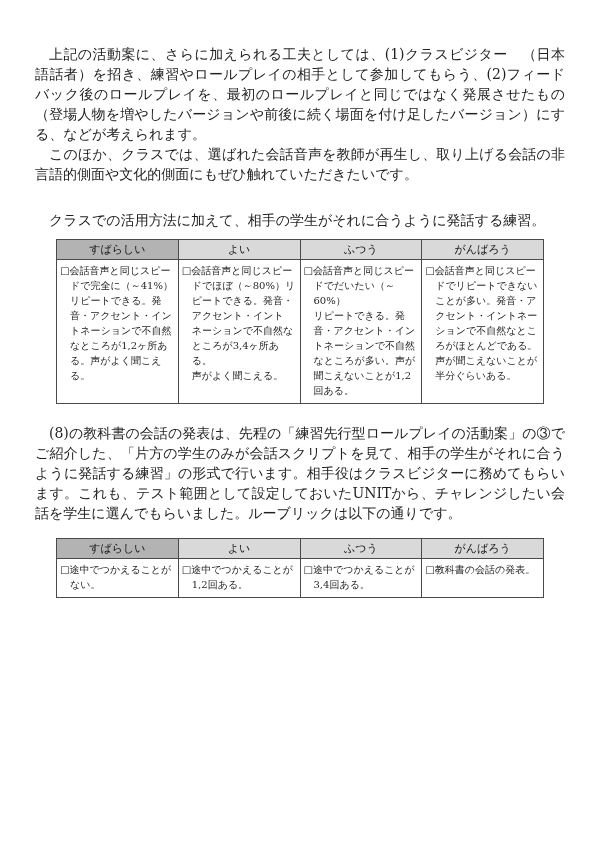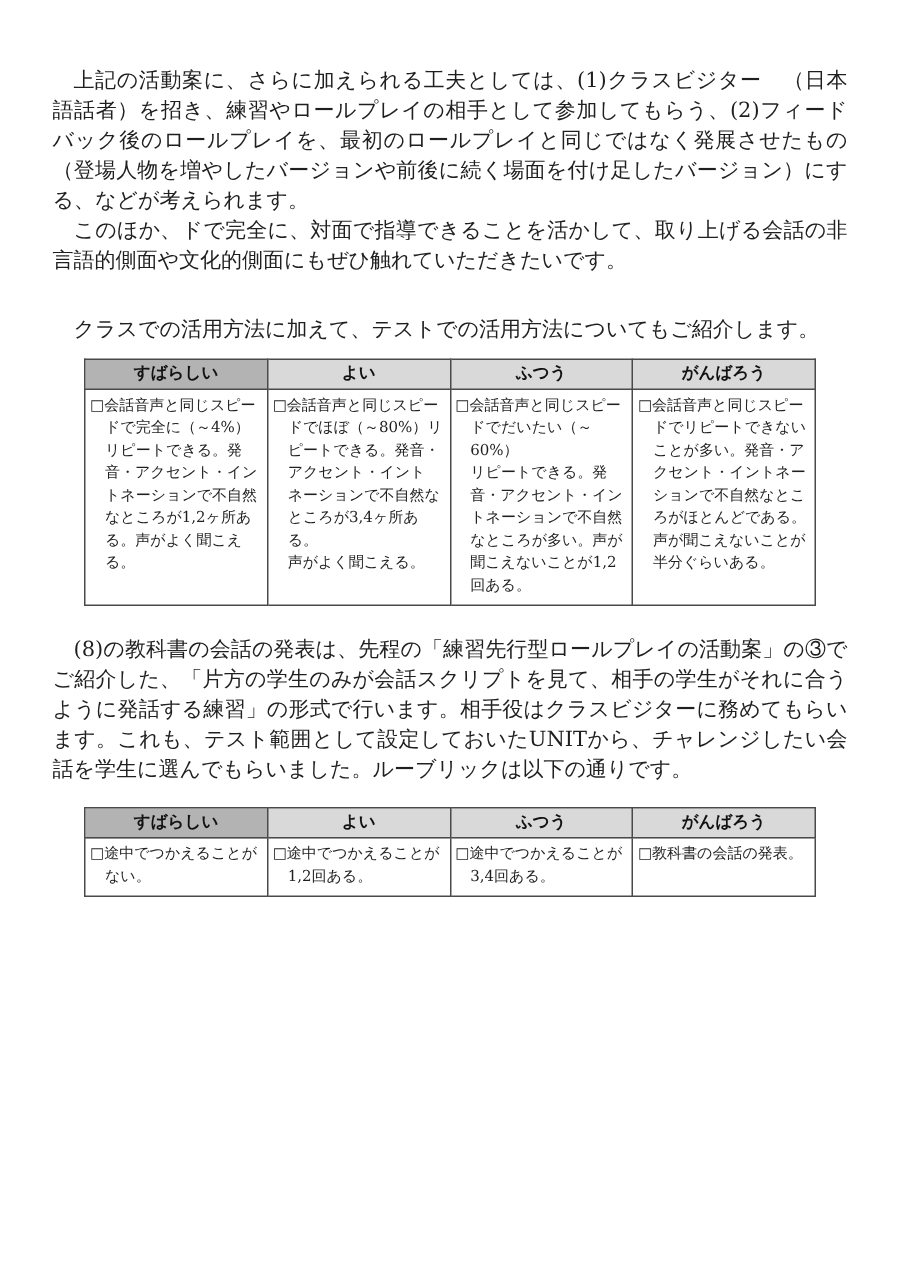--- a/index.html
+++ b/index.html
@@ -38,21 +38,21 @@
     border-collapse: collapse;
     table-layout: fixed;
     width: 488px;
     margin: 9px auto 0 auto;
   }
   table.rubric.second { margin-top: 15px; }
   table.rubric th {
     border: 1px solid #4a4a4a;
     background: #d9d9d9;
     font-family: "Liberation Sans", sans-serif;
-    font-weight: bold;
+    font-weight: normal;
     font-size: 11px;
     line-height: 13px;
     padding: 3px 0;
     text-align: center;
     color: #111111;
   }
   table.rubric th.dark { background: #b3b3b3; }
   table.rubric td {
     border: 1px solid #4a4a4a;
     vertical-align: top;
@@ -83,38 +83,38 @@
     color: #333333;
   }
 </style>
 </head>
 <body>
 
 <div class="page">
   <div class="content">
 
     <p class="body">上記の活動案に、さらに加えられる工夫としては、(1)クラスビジター　（日本語話者）を招き、練習やロールプレイの相手として参加してもらう、(2)フィードバック後のロールプレイを、最初のロールプレイと同じではなく発展させたもの（登場人物を増やしたバージョンや前後に続く場面を付け足したバージョン）にする、などが考えられます。</p>
-    <p class="body">このほか、ドで完全に、対面で指導できることを活かして、取り上げる会話の非言語的側面や文化的側面にもぜひ触れていただきたいです。</p>
+    <p class="body">このほか、クラスでは、選ばれた会話音声を教師が再生し、取り上げる会話の非言語的側面や文化的側面にもぜひ触れていただきたいです。</p>
 
-    <p class="body sect-gap">クラスでの活用方法に加えて、テストでの活用方法についてもご紹介します。</p>
+    <p class="body sect-gap">クラスでの活用方法に加えて、相手の学生がそれに合うように発話する練習。</p>
 
     <table class="rubric">
       <thead>
         <tr>
           <th class="dark">すばらしい</th>
           <th>よい</th>
           <th>ふつう</th>
           <th>がんばろう</th>
         </tr>
       </thead>
       <tbody>
         <tr>
           <td>
             <div class="crit"><span>□</span><span>会話音声と同じスピー
-ドで完全に（～4%）
+ドで完全に（～41%）
 リピートできる。発
 音・アクセント・イン
 トネーションで不自然
 なところが1,2ヶ所あ
 る。声がよく聞こえる。</span></div>
           </td>
           <td>
             <div class="crit"><span>□</span><span>会話音声と同じスピー
 ドでほぼ（～80%）リ
 ピートできる。発音・

